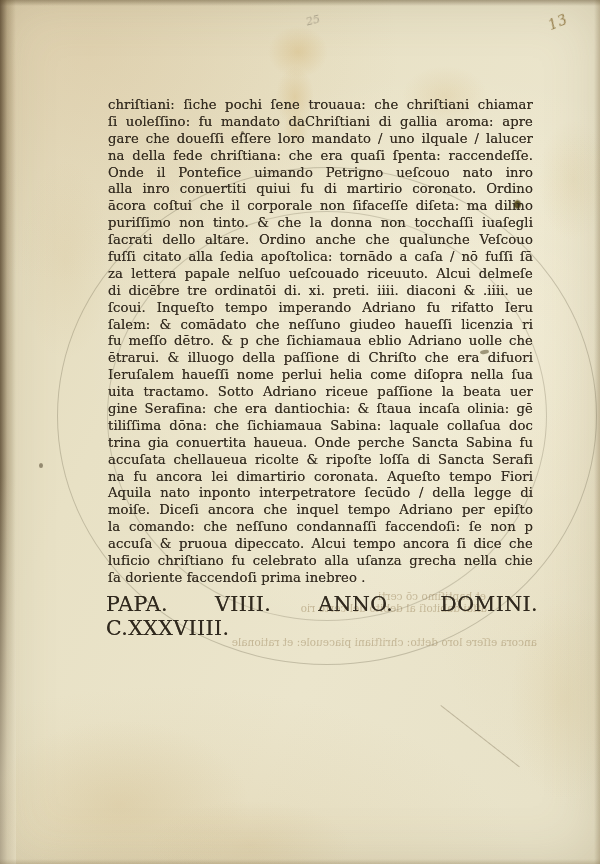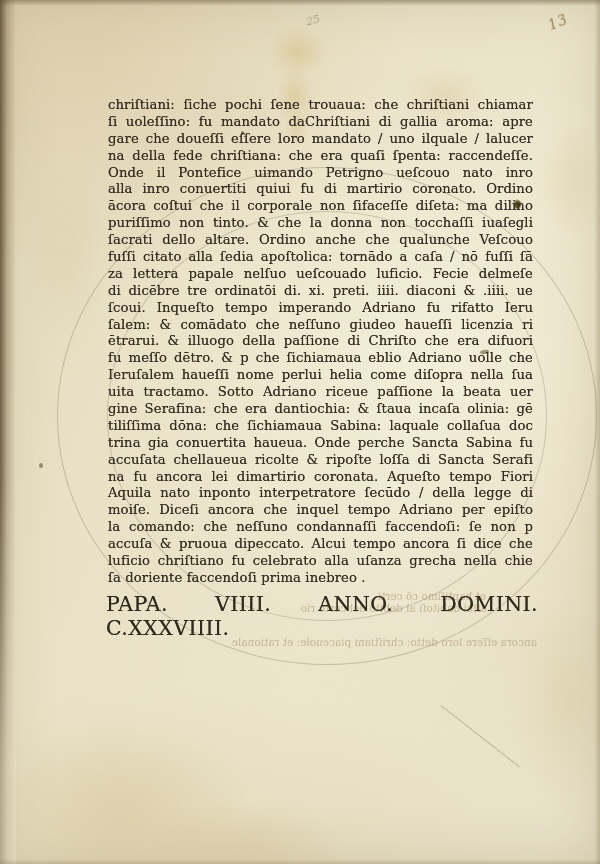--- a/index.html
+++ b/index.html
@@ -117,26 +117,26 @@
       <div class="bline">chriſtiani: ſiche pochi ſene trouaua: che chriſtiani chiamar</div>
       <div class="bline">ſi uoleſſino: fu mandato daChriſtiani di gallia aroma: apre</div>
       <div class="bline">gare che doueſſi eſſere loro mandato / uno ilquale / lalucer</div>
       <div class="bline">na della fede chriſtiana: che era quaſi ſpenta: raccendeſſe.</div>
       <div class="bline">Onde il Pontefice uimando Petrigno ueſcouo nato inro</div>
       <div class="bline">alla inro conuertiti quiui fu di martirio coronato. Ordino</div>
       <div class="bline">ācora coſtui che il corporale non ſifaceſſe diſeta: ma dilino</div>
       <div class="bline">puriſſimo non tinto. &amp; che la donna non tocchaſſi iuaſegli</div>
       <div class="bline">ſacrati dello altare. Ordino anche che qualunche Veſcouo</div>
       <div class="bline">fuſſi citato alla ſedia apoſtolica: tornādo a caſa / nō fuſſi ſā</div>
-      <div class="bline">za lettera papale nelſuo ueſcouado luficio. Fecie delmeſe</div>
+      <div class="bline">za lettera papale nelſuo ueſcouado riceuuto. Alcui delmeſe</div>
       <div class="bline">di dicēbre tre ordinatōi di. xi. preti. iiii. diaconi &amp; .iiii. ue</div>
       <div class="bline">ſcoui. Inqueſto tempo imperando Adriano fu rifatto Ieru</div>
       <div class="bline">ſalem: &amp; comādato che neſſuno giudeo haueſſi licenzia ri</div>
+      <div class="bline">fu meſſo dētro. &amp; p che ſichiamaua eblio Adriano uolle che</div>
       <div class="bline">ētrarui. &amp; illuogo della paſſione di Chriſto che era difuori</div>
-      <div class="bline">fu meſſo dētro. &amp; p che ſichiamaua eblio Adriano uolle che</div>
       <div class="bline">Ieruſalem haueſſi nome perlui helia come diſopra nella ſua</div>
       <div class="bline">uita tractamo. Sotto Adriano riceue paſſione la beata uer</div>
       <div class="bline">gine Serafina: che era dantiochia: &amp; ſtaua incaſa olinia: gē</div>
       <div class="bline">tiliſſima dōna: che ſichiamaua Sabina: laquale collaſua doc</div>
       <div class="bline">trina gia conuertita haueua. Onde perche Sancta Sabina fu</div>
       <div class="bline">accuſata chellaueua ricolte &amp; ripoſte loſſa di Sancta Serafi</div>
       <div class="bline">na fu ancora lei dimartirio coronata. Aqueſto tempo Fiori</div>
       <div class="bline">Aquila nato inponto interpetratore ſecūdo / della legge di</div>
       <div class="bline">moiſe. Diceſi ancora che inquel tempo Adriano per epiſto</div>
       <div class="bline">la comando: che neſſuno condannaſſi faccendoſi: ſe non p</div>

